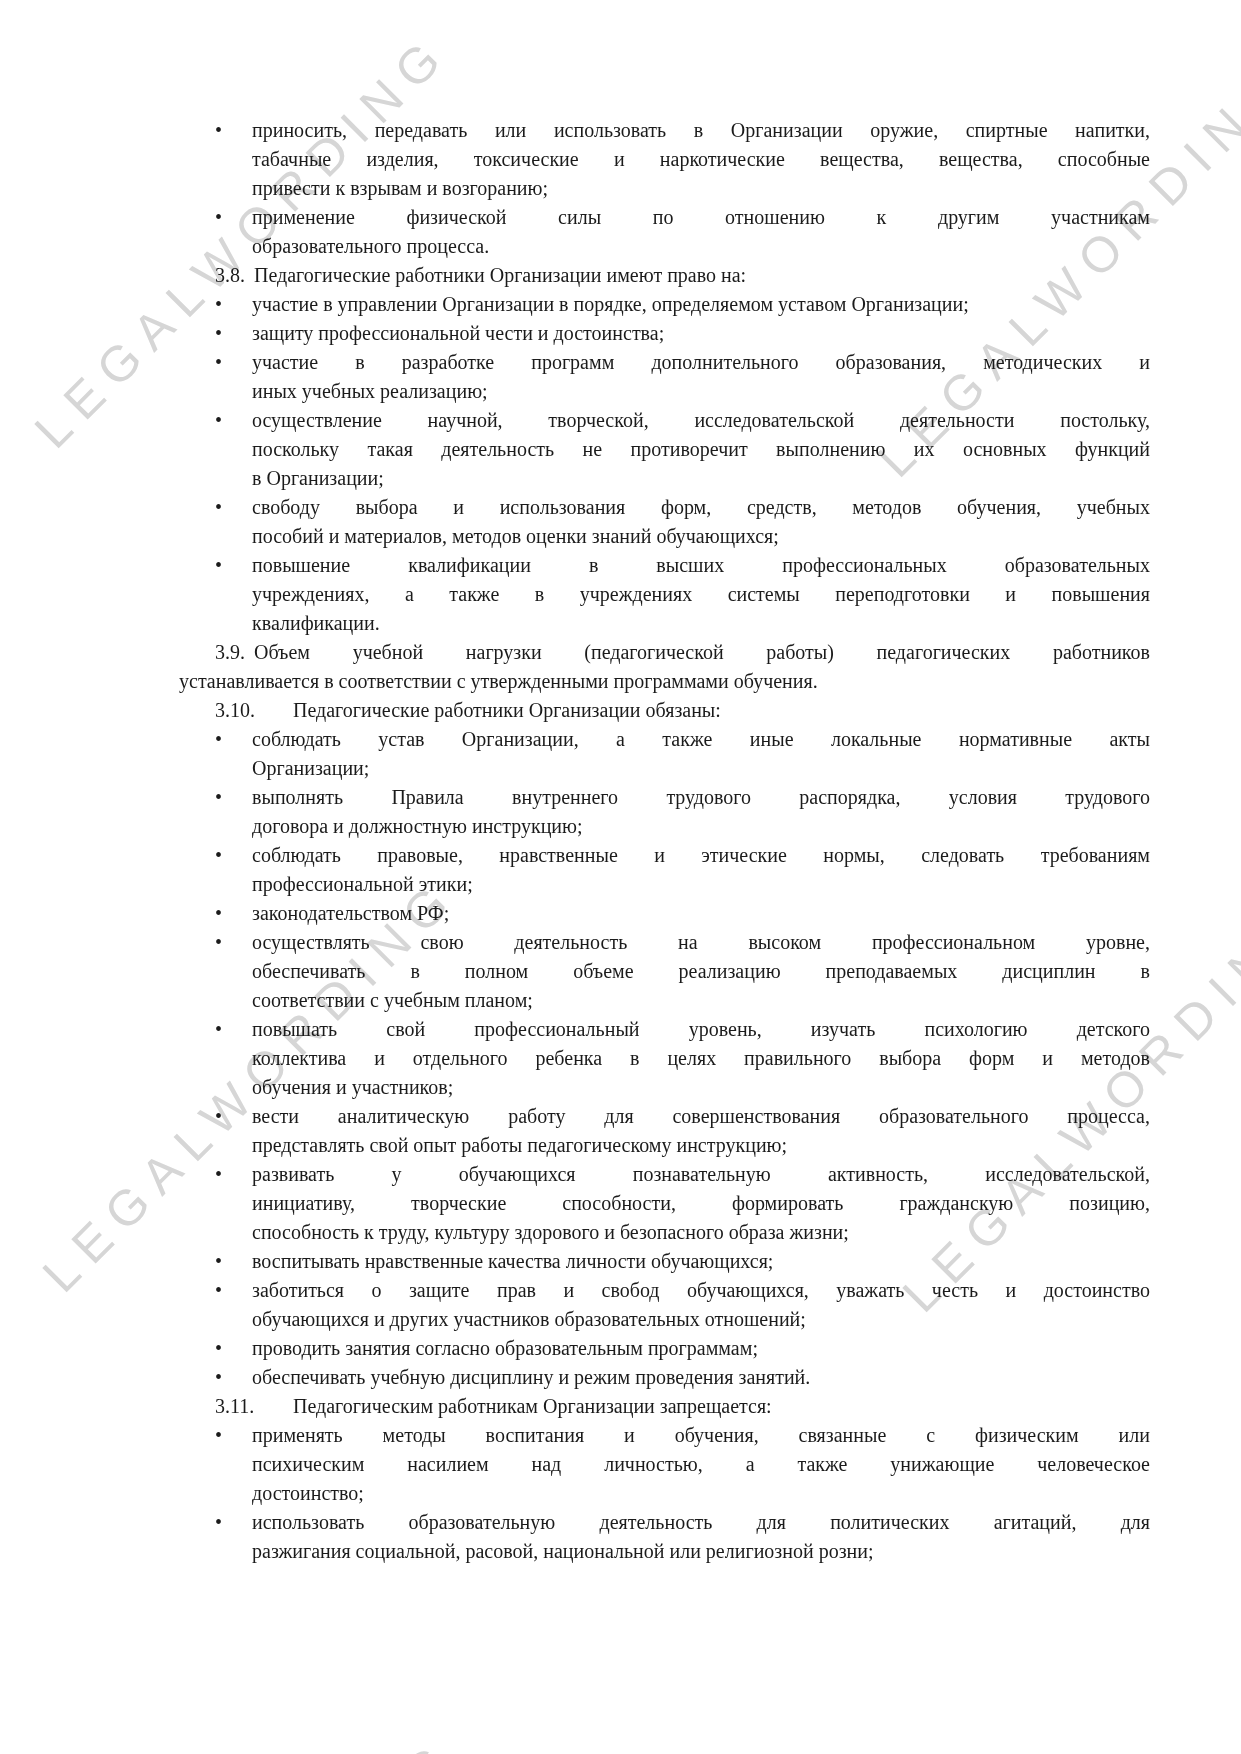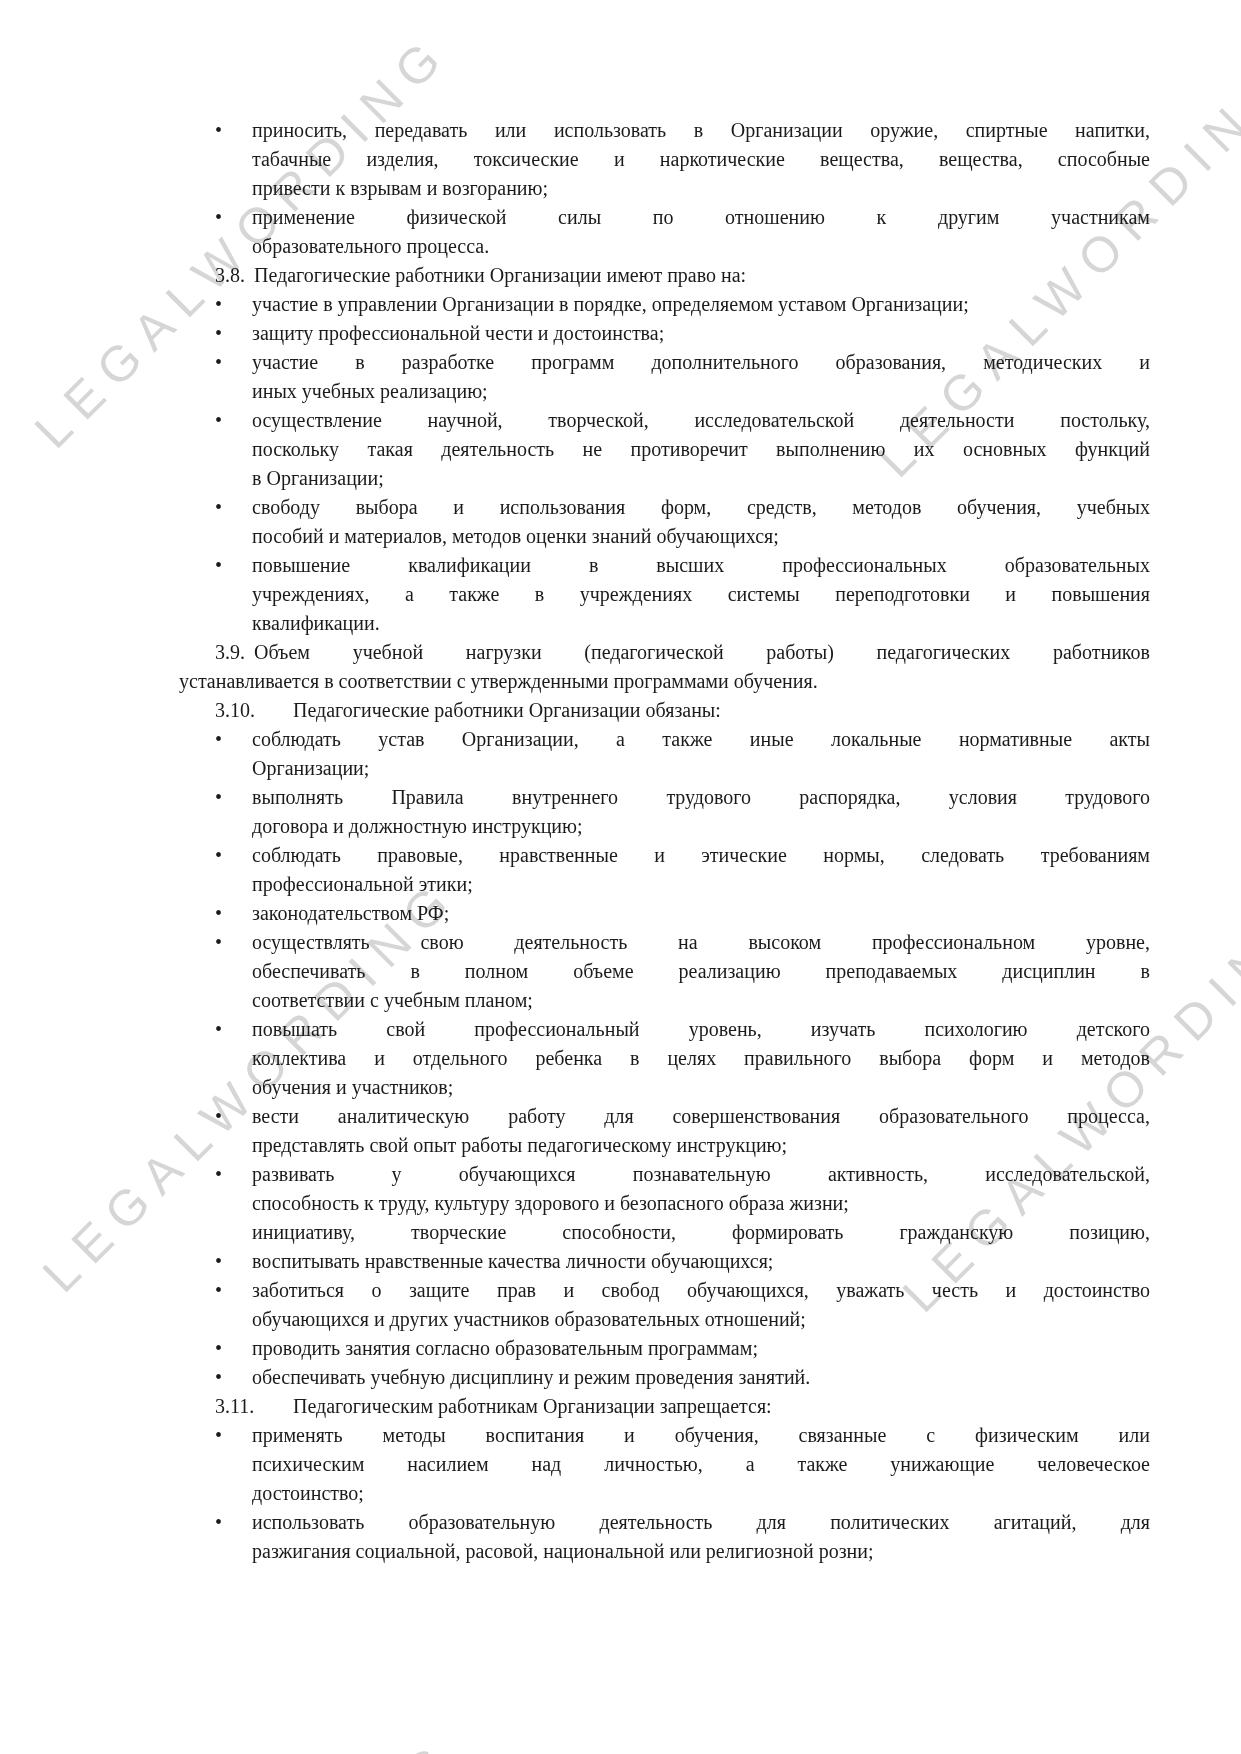--- a/index.html
+++ b/index.html
@@ -161,22 +161,22 @@
         <div class="line last">обучения и участников;</div>
       </div>
       <div class="block bullet">
         <span class="marker">•</span>
         <div class="line first">вести аналитическую работу для совершенствования образовательного процесса,</div>
         <div class="line last">представлять свой опыт работы педагогическому инструкцию;</div>
       </div>
       <div class="block bullet">
         <span class="marker">•</span>
         <div class="line first">развивать у обучающихся познавательную активность, исследовательской,</div>
+        <div class="line">инициативу, творческие способности, формировать гражданскую позицию,</div>
         <div class="line last">способность к труду, культуру здорового и безопасного образа жизни;</div>
-        <div class="line">инициативу, творческие способности, формировать гражданскую позицию,</div>
       </div>
       <div class="block bullet">
         <span class="marker">•</span>
         <div class="line first last">воспитывать нравственные качества личности обучающихся;</div>
       </div>
       <div class="block bullet">
         <span class="marker">•</span>
         <div class="line first">заботиться о защите прав и свобод обучающихся, уважать честь и достоинство</div>
         <div class="line last">обучающихся и других участников образовательных отношений;</div>
       </div>

